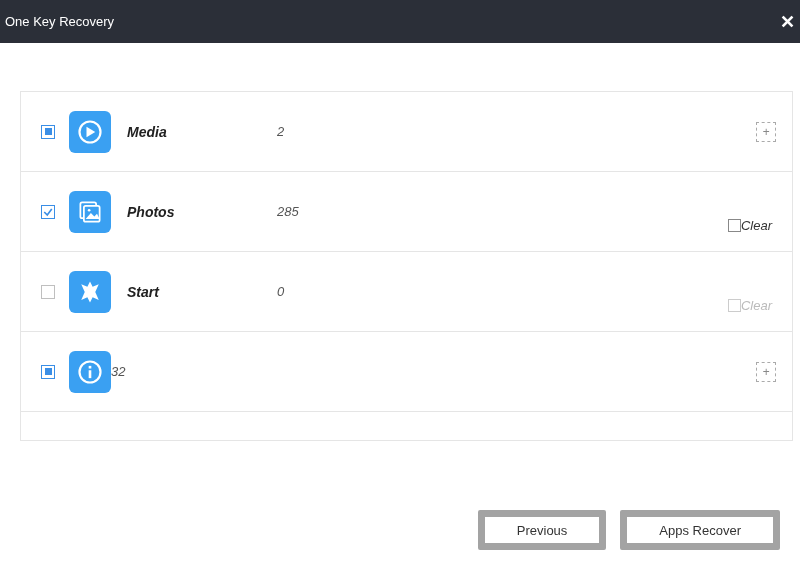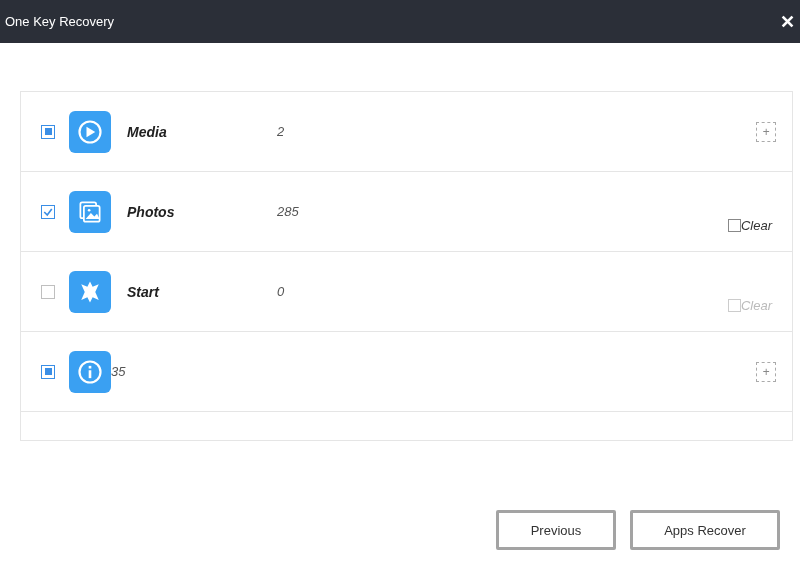--- a/index.html
+++ b/index.html
@@ -124,27 +124,27 @@
   .buttons {
     position: absolute;
     bottom: 30px;
     right: 20px;
     display: flex;
     gap: 14px;
   }
   .btn {
     min-width: 120px;
     height: 40px;
-    border: 3px solid #a3a3a3;
+    border: 7px solid #a3a3a3;
     background: #fff;
     font-size: 13px;
     color: #333;
     cursor: pointer;
     border-radius: 2px;
-    padding: 0 24px;
+    padding: 0 32px;
   }
   .btn.primary { min-width: 150px; }
 </style>
 </head>
 <body>
 
 <div class="titlebar">
   <span>One Key Recovery</span>
   <span class="close">✕</span>
 </div>
@@ -215,21 +215,21 @@
       <div class="cbwrap">
         <div class="cb filled"></div>
       </div>
       <div class="iconbox">
         <svg viewBox="0 0 32 32">
             <circle cx="16" cy="16" r="12" fill="none" stroke="#fff" stroke-width="2.5"></circle>
             <rect x="14.5" y="9" width="3" height="3" fill="#fff"></rect>
             <rect x="14.5" y="14" width="3" height="9" fill="#fff"></rect>
           </svg>
       </div>
-      <div class="count">35</div>
+      <div class="count">32</div>
       <div class="spacer"></div>
       <div class="expand">+</div>
     </div>
 
     <div class="row footer-row"></div>
   </div>
 </div>
 
 <div class="buttons">
   <button class="btn">Previous</button>

